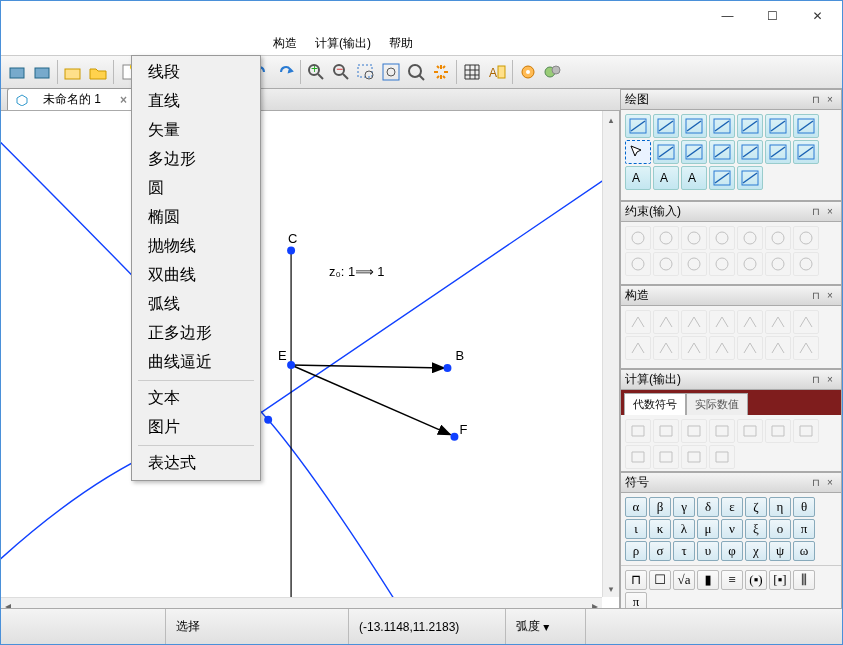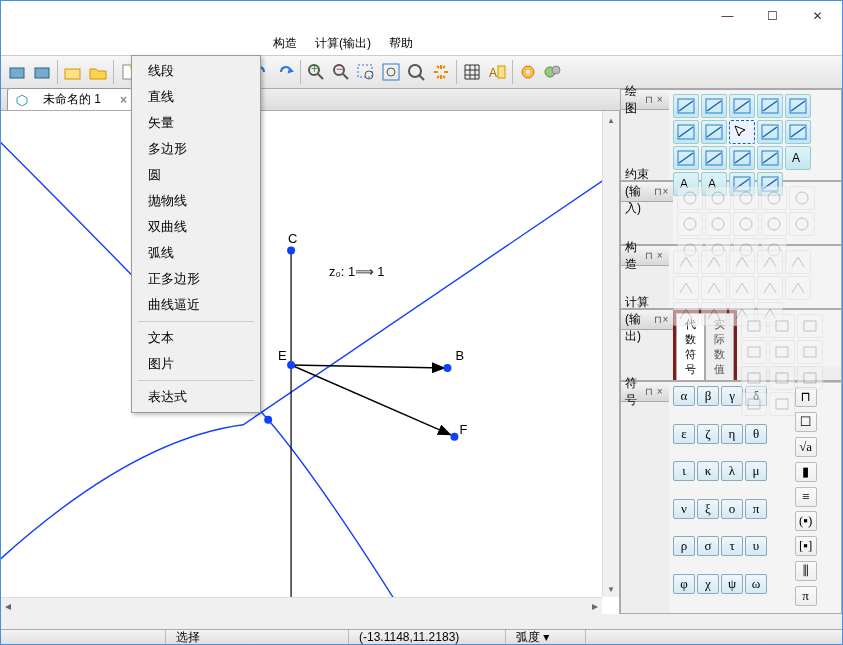--- a/index.html
+++ b/index.html
@@ -17,38 +17,38 @@
 .tab .x{color:#888;font-weight:bold;margin-left:4px}
 .hexicon{width:12px;height:12px}
 .main{position:absolute;top:110px;left:0;right:222px;bottom:30px;background:#fff;border-right:1px solid #aaa}
 .canvas{position:absolute;inset:0;overflow:hidden}
 .canvas svg{width:100%;height:100%}
 .vscroll{position:absolute;right:0;top:0;bottom:17px;width:17px;background:#f0f0f0;border-left:1px solid #ddd}
 .vscroll .up,.vscroll .down{height:17px;display:flex;align-items:center;justify-content:center;color:#666;font-size:9px}
 .vscroll .down{position:absolute;bottom:0;width:100%}
 .hscroll{position:absolute;left:0;right:17px;bottom:0;height:17px;background:#f0f0f0;border-top:1px solid #ddd;display:flex;justify-content:space-between;align-items:center;color:#666;font-size:9px;padding:0 4px}
 .sidepanels{position:absolute;top:88px;right:0;bottom:30px;width:222px;display:flex;flex-direction:column;background:#eee}
-.panel{border:1px solid #aaa;margin:0;display:flex;flex-direction:row}
+.panel{border:1px solid #aaa;margin:0;display:flex;flex-direction:column}
 .panel-hd{height:20px;background:linear-gradient(#f4f4f4,#d8d8d8);border-bottom:1px solid #aaa;display:flex;align-items:center;padding:0 4px;font-size:12px}
 .panel-hd .sp{flex:1}
 .panel-hd .pin,.panel-hd .px{width:14px;text-align:center;color:#555;font-size:10px}
 .panel-body{background:#f4f4f4;padding:4px;display:flex;flex-wrap:wrap;gap:2px;align-content:flex-start}
 .tool{width:26px;height:24px;border:1px solid #9cc;background:linear-gradient(#dff3f8,#c3e6f0);border-radius:2px;display:flex;align-items:center;justify-content:center;position:relative}
 .tool svg{width:20px;height:18px}
 .tool.off{border-color:#ddd;background:#f4f4f4;opacity:.55}
 .tabs-mini{display:flex;background:#7f1d1d;padding:3px 3px 0}
 .tabs-mini span{padding:3px 8px;border:1px solid #aaa;background:#fff;font-size:11px;border-bottom:none}
 .tabs-mini span.inact{background:#eee;color:#555}
 .sym-grid{display:flex;flex-wrap:wrap;gap:2px;padding:4px;background:#f4f4f4}
 .sym{width:22px;height:20px;border:1px solid #8ab;background:linear-gradient(#eef6fa,#d5e9f2);border-radius:2px;display:flex;align-items:center;justify-content:center;font-family:'Times New Roman',serif;font-size:13px}
 .sym.b{background:linear-gradient(#fafafa,#eee);border-color:#bbb}
-.statusbar{position:absolute;left:0;right:0;bottom:0;height:15px;background:linear-gradient(#f4f4f4,#e0e0e0);border-top:1px solid #aaa;display:flex;align-items:center}
+.statusbar{position:absolute;left:0;right:0;bottom:0;height:36px;background:linear-gradient(#f4f4f4,#e0e0e0);border-top:1px solid #aaa;display:flex;align-items:center}
 .statusbar .cell{border-right:1px solid #bbb;padding:0 10px;height:100%;display:flex;align-items:center;font-size:12px}
 .dropdown{position:absolute;left:130px;top:54px;width:130px;background:#f0f0f0;border:1px solid #999;box-shadow:2px 2px 4px rgba(0,0,0,.25);z-index:100;padding:2px}
-.dropdown .mi{padding:4px 14px;font-size:13px}
+.dropdown .mi{padding:4px 14px;font-size:16px}
 .dropdown hr{border:none;border-top:1px solid #ccc;margin:3px 4px}
 .pt-label{font-family:Arial;font-size:13px;fill:#000}
 .sel{border:1px dashed #06c!important;background:#eaf3ff!important}
 </style>
 </head>
 <body>
 
 <div class="titlebar">
   <div>—</div>
   <div>☐</div>
@@ -238,20 +238,21 @@
     <span>▸</span>
   </div>
 </div>
 
 <div class="dropdown">
   <div class="mi">线段</div>
   <div class="mi">直线</div>
   <div class="mi">矢量</div>
   <div class="mi">多边形</div>
   <div class="mi">圆</div>
+  <div class="mi">椭圆</div>
   <div class="mi">抛物线</div>
   <div class="mi">双曲线</div>
   <div class="mi">弧线</div>
   <div class="mi">正多边形</div>
   <div class="mi">曲线逼近</div>
   <hr>
   <div class="mi">文本</div>
   <div class="mi">图片</div>
   <hr>
   <div class="mi">表达式</div>

